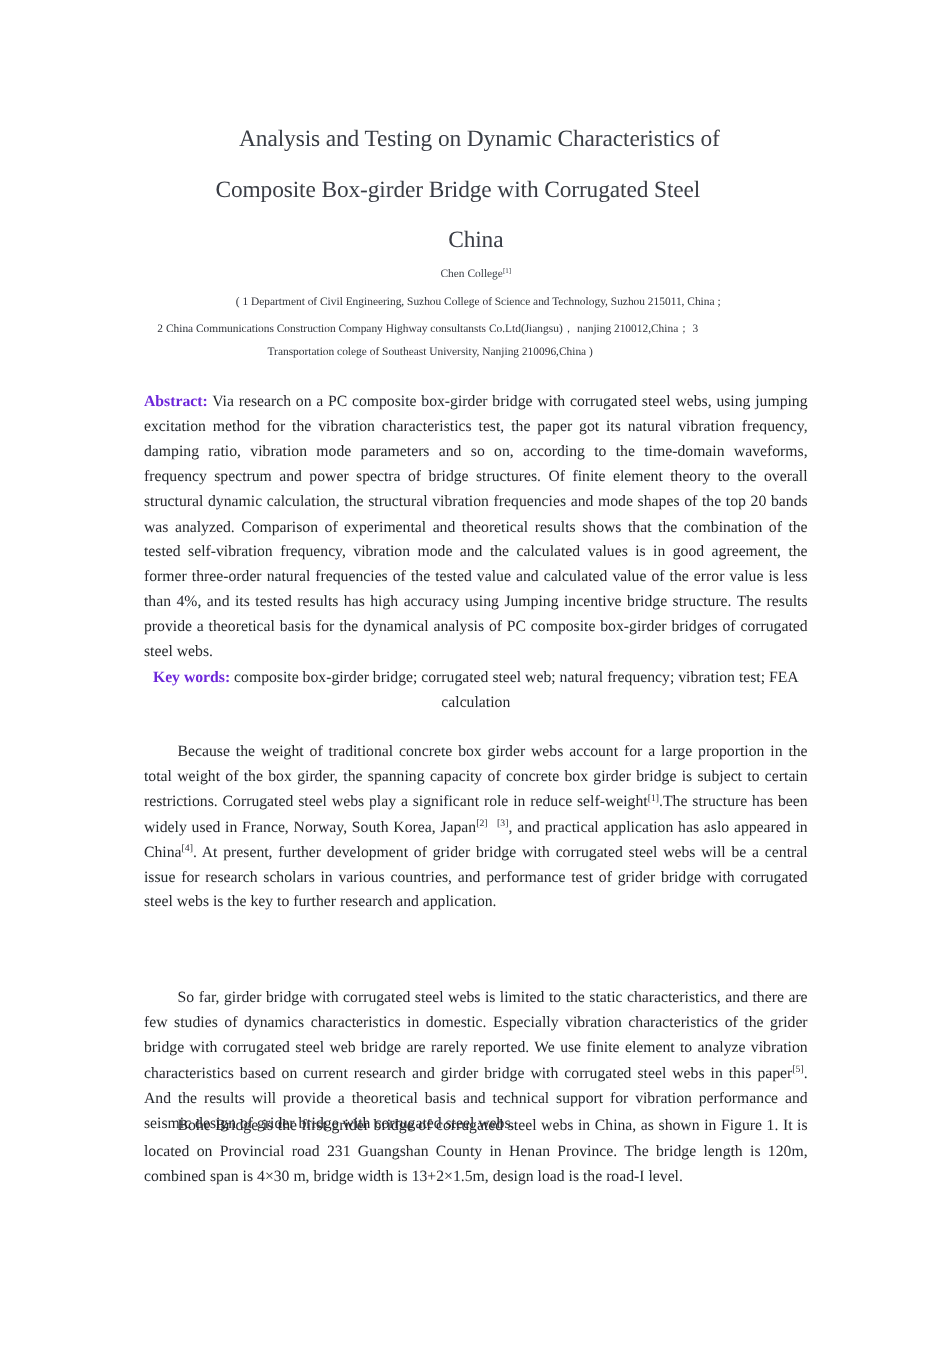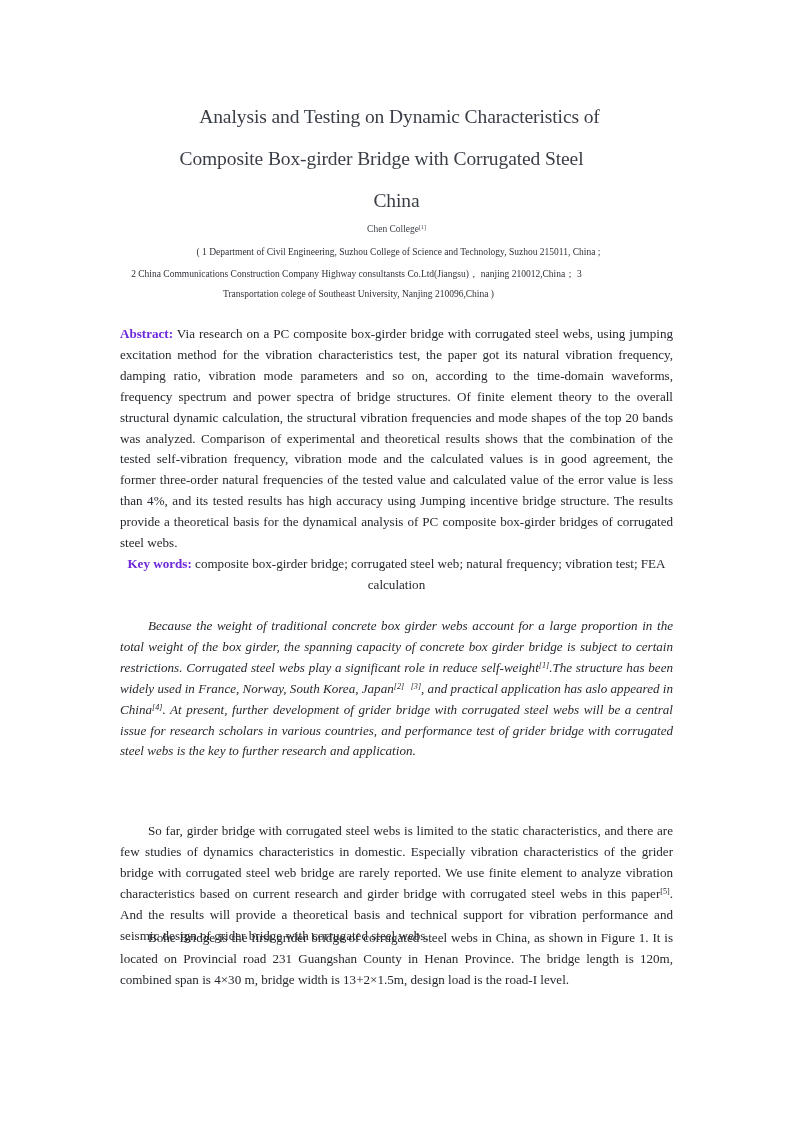--- a/index.html
+++ b/index.html
@@ -29,21 +29,21 @@
     sup { font-size: 0.62em; vertical-align: 0.55em; line-height: 0; }
     .body {
       position: absolute; left: 120px; width: 553px;
       font-size: 13.1px; line-height: 20.9px; text-align: justify;
       color: #25282d;
     }
     .body p { margin: 0; }
     .indent { text-indent: 28px; }
     #abstract { top: 324px; }
     #keywords { top: 554px; }
-    #intro { top: 616px; font-style: italic; }
+    #intro { top: 616px; }
     #intro2 { top: 821px; }
     #section1 { top: 928px; }
     .b { font-weight: bold; color: #6d28d9; }
   </style>
 </head>
 <body>
 
 <div>
   <div class="title" id="t1">Analysis and Testing on Dynamic Characteristics of</div>
   <div class="title" id="t2">Composite Box-girder Bridge with Corrugated Steel</div>

